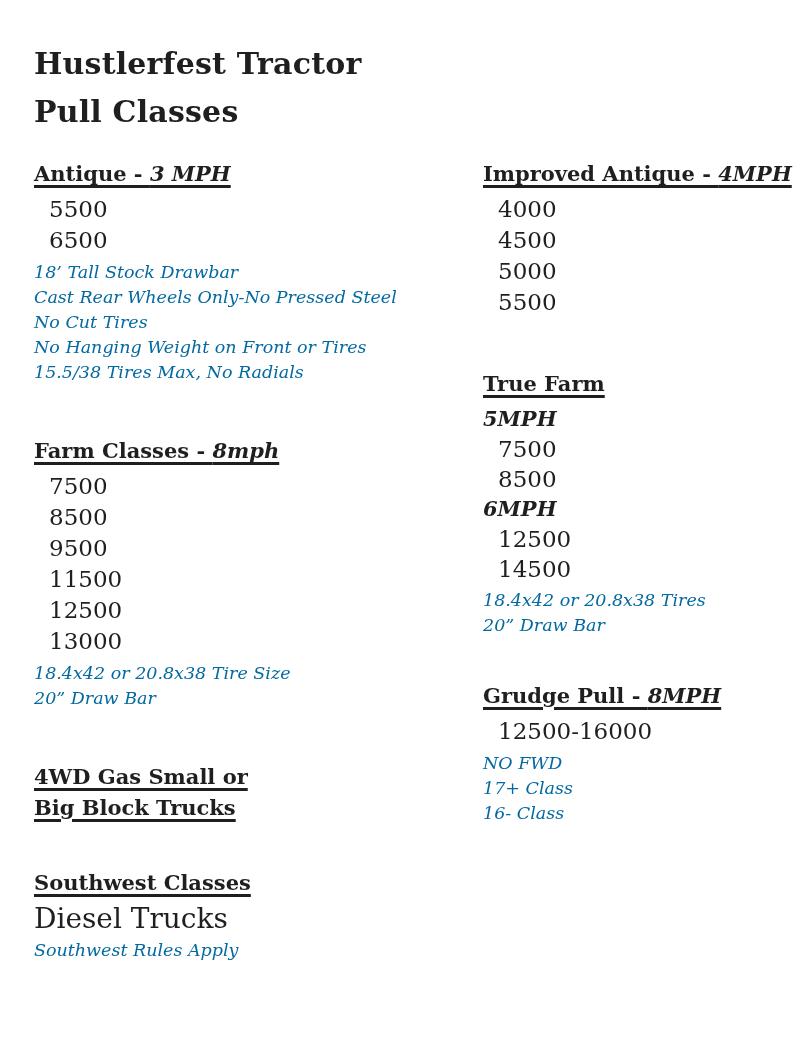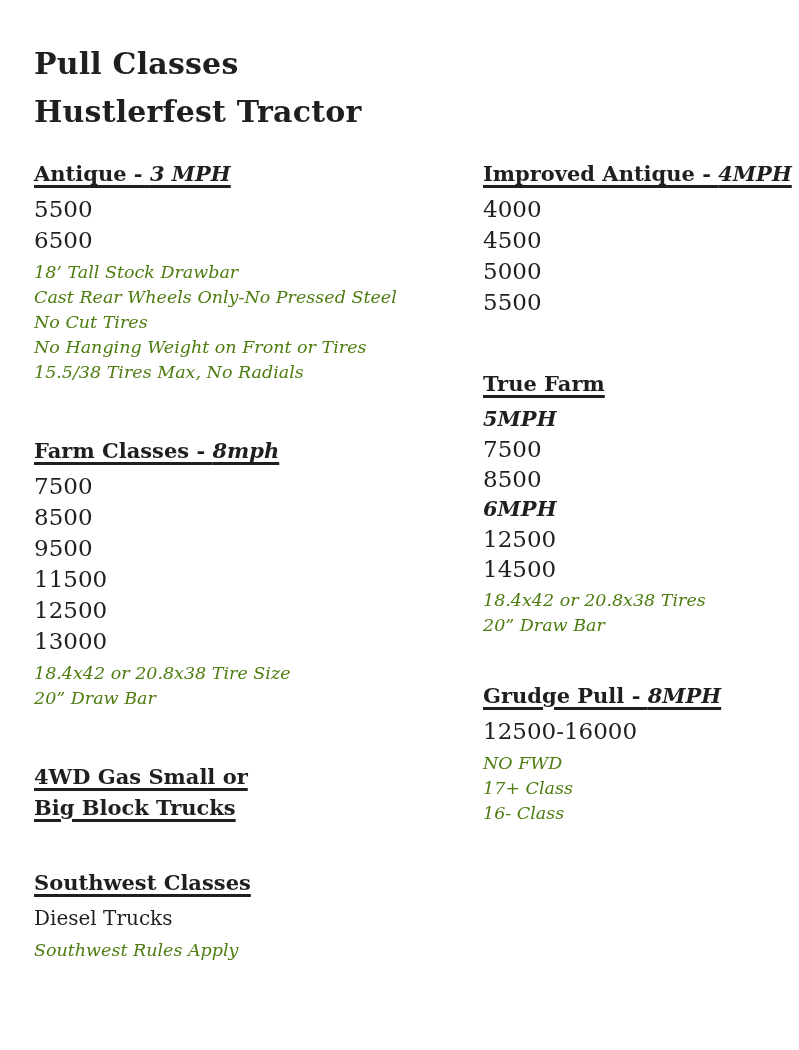--- a/index.html
+++ b/index.html
@@ -17,43 +17,43 @@
 
   .heading { font-size:21px; font-weight:bold; line-height:28px; margin:0 0 6px 0; }
   .heading .u {
     text-decoration:underline;
     text-decoration-thickness:2.5px;
     text-underline-offset:4px;
   }
   .heading .speed { font-style:italic; }
   .heading-line { line-height:31px; }
 
-  .num  { font-size:23px; line-height:31px; }
-  .item { font-size:20px; line-height:31px; }
+  .num  { font-size:23px; line-height:31px;margin-left:15px; }
+  .item { font-size:28px; line-height:31px; }
   .tf .num { line-height:30px; }
 
   .speed-label { font-size:21px; font-weight:bold; font-style:italic; line-height:30px; }
 
   .notes { margin-top:4px; }
-  .note  { font-size:17.5px; line-height:25px; font-style:italic; color:#4d7c0f; }
+  .note  { font-size:17.5px; line-height:25px; font-style:italic; color:#0369a1; }
 
   .sec-farm      { margin-top:52px; }
   .sec-trucks    { margin-top:50px; }
   .sec-southwest { margin-top:46px; }
   .sec-truefarm  { margin-top:52px; }
   .sec-grudge    { margin-top:44px; }
 </style>
 </head>
 <body>
 
 <div class="page">
 
   <header class="title">
+    <div>Hustlerfest Tractor</div>
     <div>Pull Classes</div>
-    <div>Hustlerfest Tractor</div>
   </header>
 
   <div class="col col-left">
 
     <section>
       <h2 class="heading"><span class="u"><span>Antique - </span><span class="speed">3 MPH</span></span></h2>
       <div class="num">5500</div>
       <div class="num">6500</div>
       <div class="notes">
         <div class="note">18’ Tall Stock Drawbar</div>

